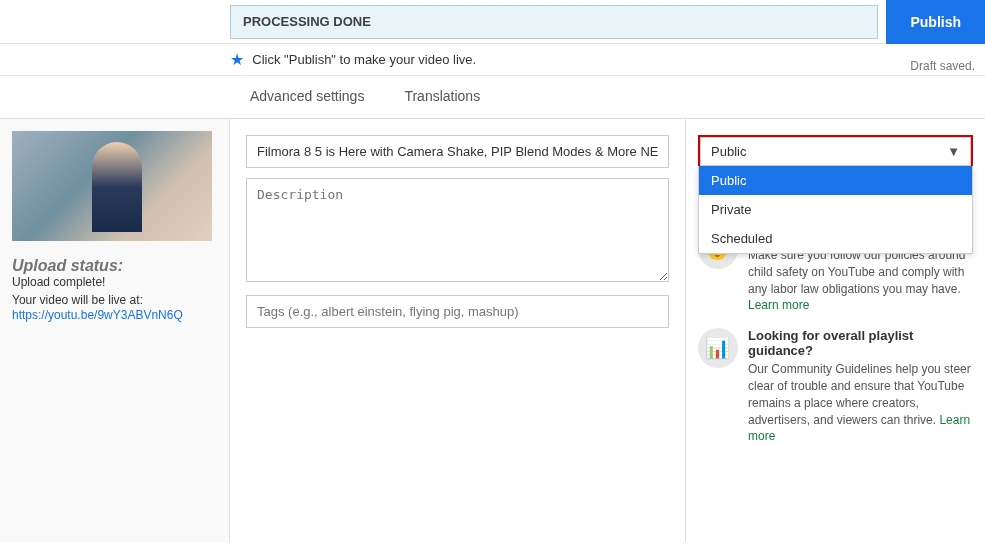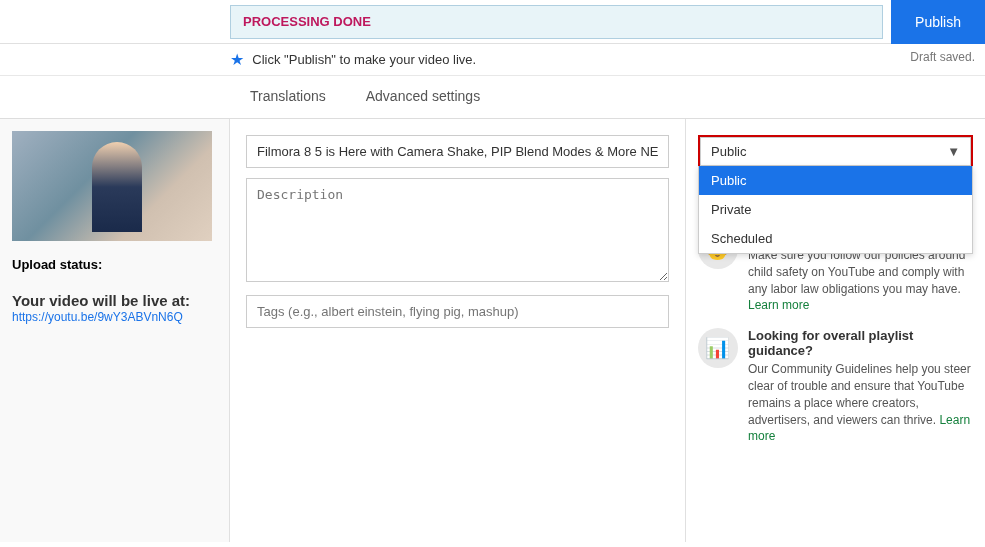--- a/index.html
+++ b/index.html
@@ -25,40 +25,40 @@
     .processing-banner {
       flex: 1;
       background: #e8f4f8;
       height: 34px;
       display: flex;
       align-items: center;
       padding: 0 12px;
       border: 1px solid #b0cfe0;
       font-weight: bold;
       font-size: 13px;
-      color: #be185d;
+      color: #404040;
       margin-right: 8px;
     }
     .publish-btn {
       background: #1a73e8;
       color: #fff;
       border: none;
       padding: 0 24px;
       height: 44px;
       font-size: 14px;
-      font-weight: normal;
+      font-weight: bold;
       cursor: pointer;
       white-space: nowrap;
     }
 
     
     .draft-saved {
       position: absolute;
       right: 10px;
-      top: 50px;
+      top: 59px;
       font-size: 12px;
       color: #777;
       text-align: center;
     }
 
     
     .notif-bar {
       display: flex;
       align-items: center;
       padding: 6px 0 6px 230px;
@@ -132,33 +132,33 @@
       top: 10%;
       width: 50px;
       height: 90px;
       background: linear-gradient(180deg, #f0d0b0 0%, #2a3a5a 50%, #1a2a4a 100%);
       border-radius: 30px 30px 0 0;
     }
     .upload-status {
       margin-top: 8px;
     }
     .upload-status-label {
-      font-size: 13px;
+      font-size: 16px;
       font-weight: bold;
-      color: #000000;
+      color: #737373;
+      font-style: italic;
     }
     .upload-complete {
       font-size: 12px;
       color: #333;
     }
     .video-live-text {
-      font-size: 15px;
-      color: #333;
-      margin-top: 20px;
-      font-weight: bold;
+      font-size: 12px;
+      color: #333;
+      margin-top: 4px;
     }
     .video-link {
       font-size: 12px;
       color: #1a73e8;
       text-decoration: none;
       word-break: break-all;
     }
 
     
     .center-panel {
@@ -317,33 +317,34 @@
   </div>
 
   <div class="draft-saved">Draft saved.</div>
 
   <div class="notif-bar">
     <span class="star-icon">★</span>
     <span>Click "Publish" to make your video live.</span>
   </div>
 
   <div class="tabs">
+    <div class="tab">Advanced settings</div>
     <div class="tab">Translations</div>
-    <div class="tab">Advanced settings</div>
   </div>
 </div>
 
 <div class="main-content">
 
   <div class="sidebar">
     <div class="thumbnail">
       <div class="thumbnail-img"></div>
     </div>
     <div class="upload-status">
       <div class="upload-status-label">Upload status:</div>
+      <div class="upload-complete">Upload complete!</div>
       <div class="video-live-text">Your video will be live at:</div>
       <a class="video-link" href="#">https://youtu.be/9wY3ABVnN6Q</a>
     </div>
   </div>
 
   <div class="center-panel">
     <input type="text" class="title-input" value="Filmora 8 5 is Here with Camera Shake, PIP Blend Modes &amp; More NEW" style="">
     <textarea class="desc-textarea" placeholder="Description" style=""></textarea>
     <input type="text" class="tags-input" placeholder="Tags (e.g., albert einstein, flying pig, mashup)" style="">
   </div>

